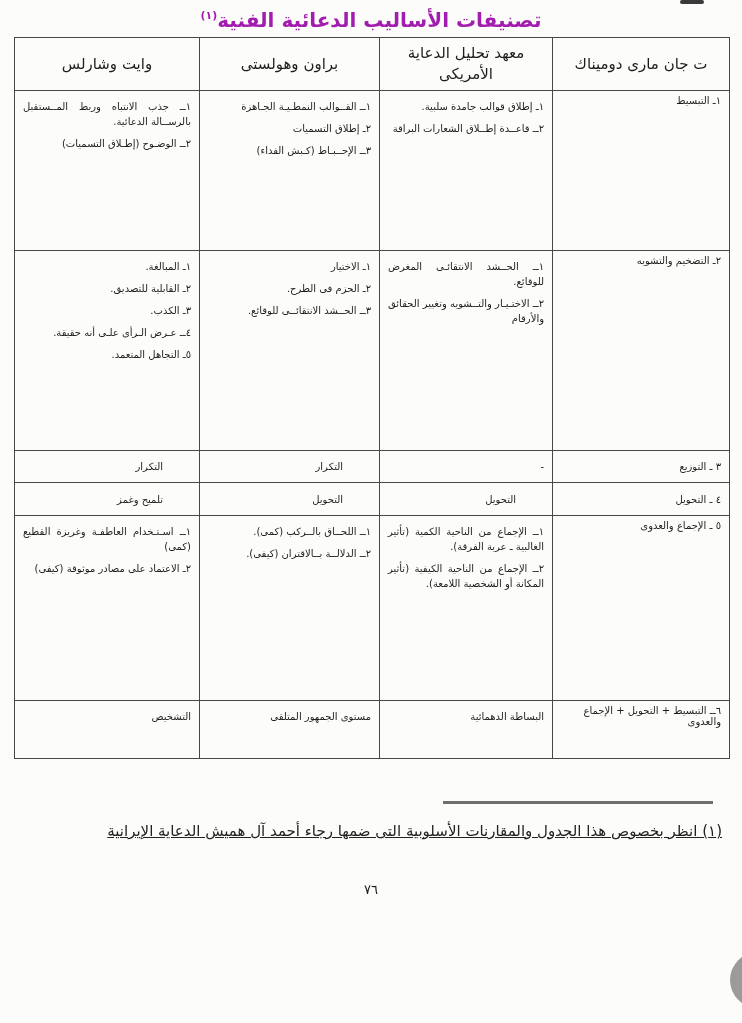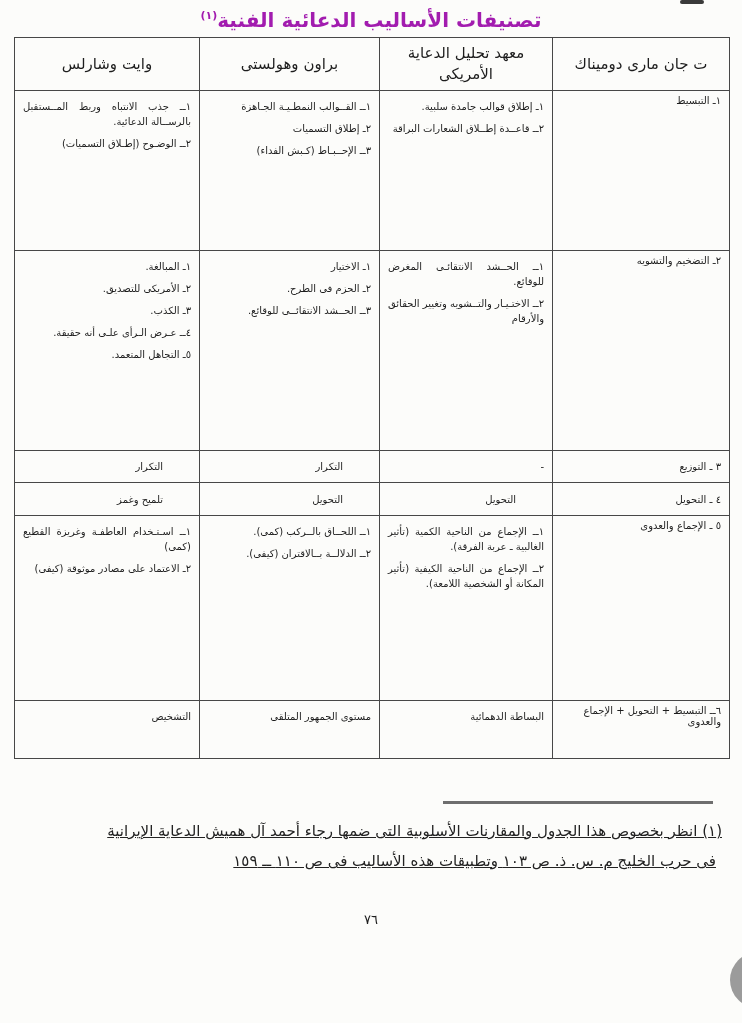--- a/index.html
+++ b/index.html
@@ -113,21 +113,21 @@
         <p>١ــ الحــشد الانتقائـى المغرض للوقائع.</p>
         <p>٢ــ الاختـيـار والتــشويه وتغيير الحقائق والأرقام</p>
       </td>
       <td class="content">
         <p>١ـ الاختيار</p>
         <p>٢ـ الحزم فى الطرح.</p>
         <p>٣ــ الحــشد الانتقائــى للوقائع.</p>
       </td>
       <td class="content">
         <p>١ـ المبالغة.</p>
-        <p>٢ـ الأمريكى للتصديق.</p>
+        <p>٢ـ القابلية للتصديق.</p>
         <p>٣ـ الكذب.</p>
         <p>٤ــ عـرض الـرأى علـى أنه حقيقة.</p>
         <p>٥ـ التجاهل المتعمد.</p>
       </td>
     </tr>
     <tr class="r3">
       <td class="label">٣ ـ التوزيع</td>
       <td class="content c-dash">
         <p>-</p>
       </td>
@@ -177,18 +177,17 @@
         <p>التشخيص</p>
       </td>
     </tr>
   </tbody>
 </table>
 
 <div class="footnote-rule"></div>
 
 <div class="footnote">
   <p class="fn1">(١) انظر بخصوص هذا الجدول والمقارنات الأسلوبية التى ضمها رجاء أحمد آل هميش الدعاية الإيرانية</p>
-  <p class="fn2">فى حرب الخليج م. س. ذ. ص ١٠٣ وتطبيقات هذه الأساليب فى ص ١١٠ ــ ١٥٩</p>
 </div>
 
 <div class="pagenum">٧٦</div>
 
 <div class="fab"></div>
 
 </body></html>

